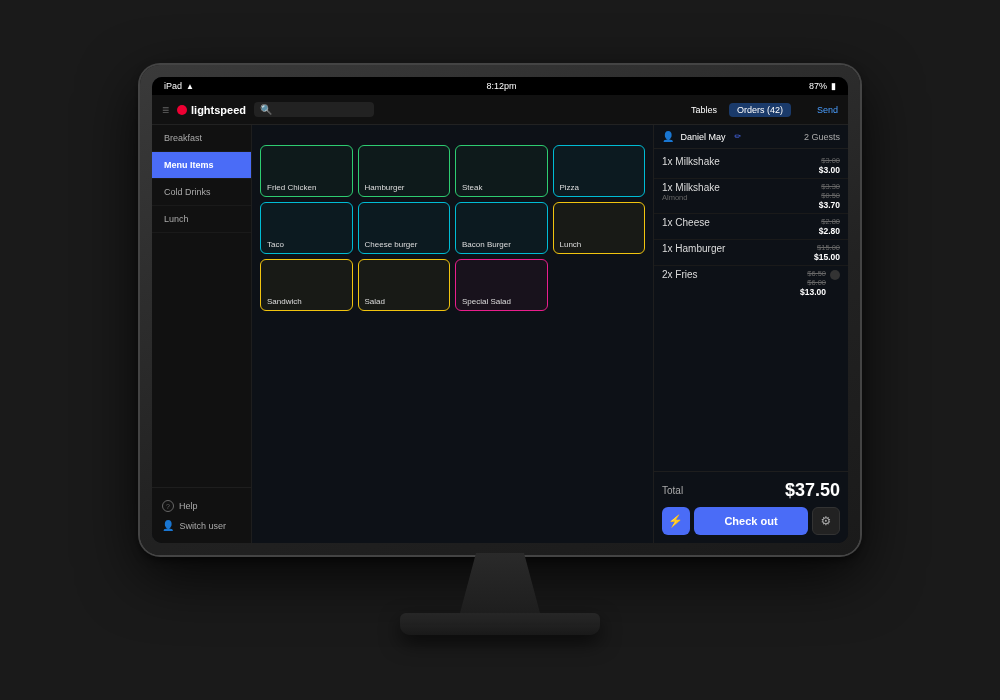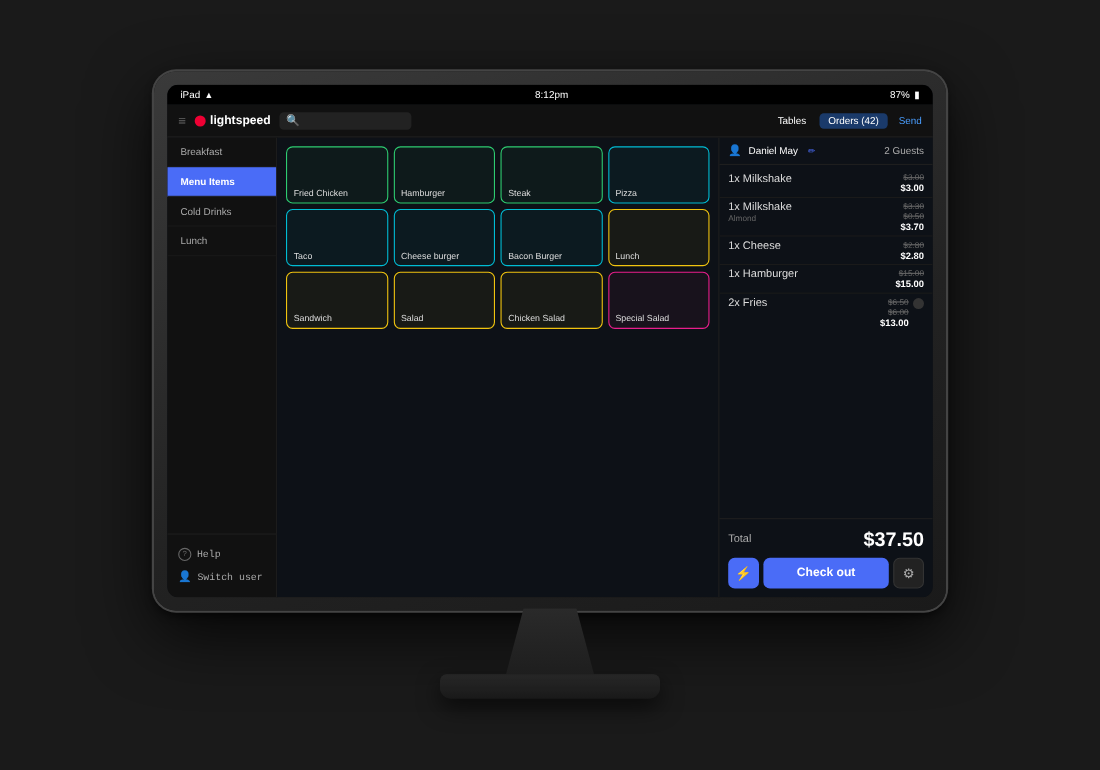--- a/index.html
+++ b/index.html
@@ -160,21 +160,21 @@
       color: #fff;
       background: #1a3a6a;
       border-radius: 4px;
       padding: 2px 8px;
       font-size: 9px;
     }
 
     .send-btn {
       color: #4a9eff;
       font-size: 9px;
-      margin-left: 6px;
+      margin-left: 22px;
     }
 
     
     .main-content {
       display: flex;
       flex: 1;
       overflow: hidden;
     }
 
     
@@ -210,35 +210,35 @@
     }
 
     .sidebar-bottom-item {
       display: flex;
       align-items: center;
       gap: 5px;
       color: #aaa;
       font-size: 9px;
       padding: 4px 2px;
       cursor: pointer;
-      font-family: Liberation Mono, monospace;
     }
 
     
     .menu-area {
       flex: 1;
       padding: 8px;
       background: #0d1117;
       overflow: hidden;
     }
 
     .menu-grid {
       display: grid;
       grid-template-columns: repeat(4, 1fr);
       gap: 5px;
+      margin-top: 12px;
     }
 
     .menu-item {
       border-radius: 6px;
       height: 52px;
       display: flex;
       align-items: flex-end;
       padding: 4px 6px;
       font-size: 8px;
       color: #ddd;
@@ -486,23 +486,20 @@
 
               <div class="menu-item yellow-border">
                   <span>Lunch</span>
                 </div>
               <div class="menu-item yellow-border">
                   <span>Sandwich</span>
                 </div>
               <div class="menu-item yellow-border">
                   <span>Salad</span>
                 </div>
-              <div class="menu-item yellow-border">
-                  <span>Chicken Salad</span>
-                </div>
 
               <div class="menu-item pink-border">
                   <span>Special Salad</span>
                 </div>
               <div class="menu-item-empty"></div>
               <div class="menu-item-empty"></div>
               <div class="menu-item-empty"></div>
             </div>
           </div>
 

